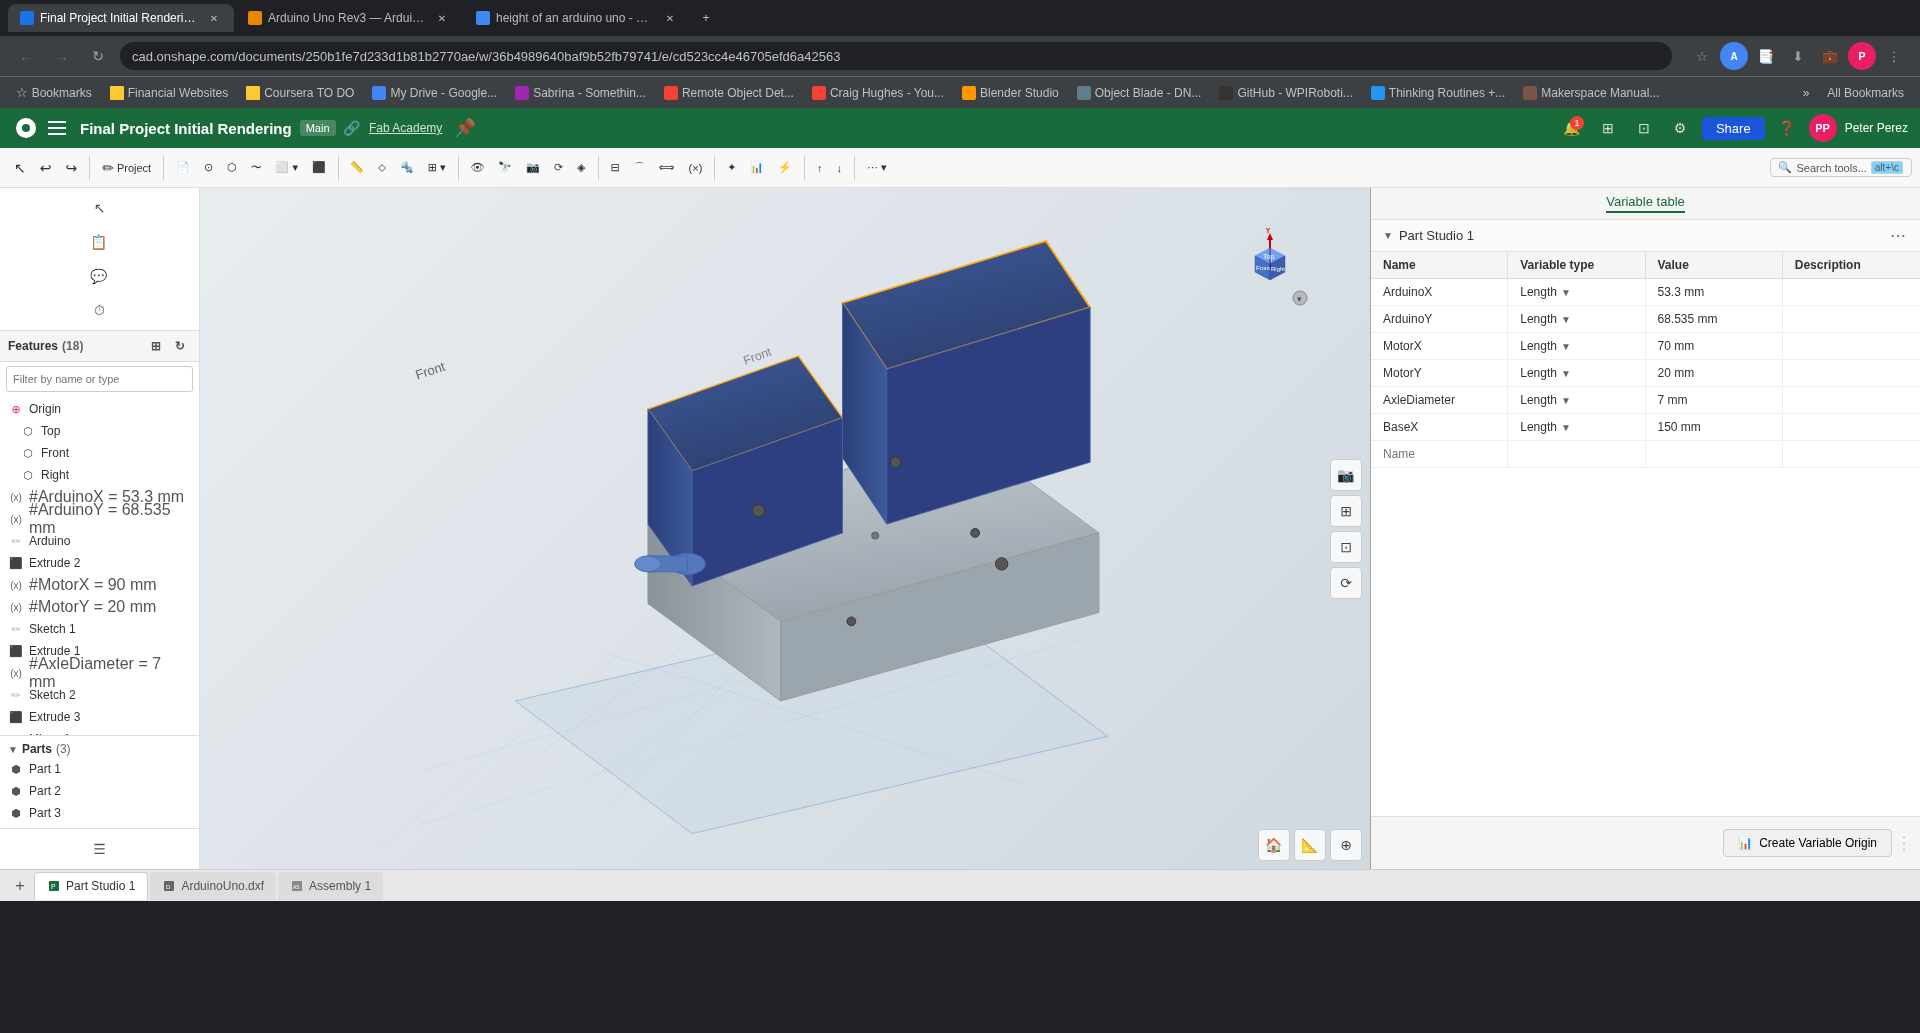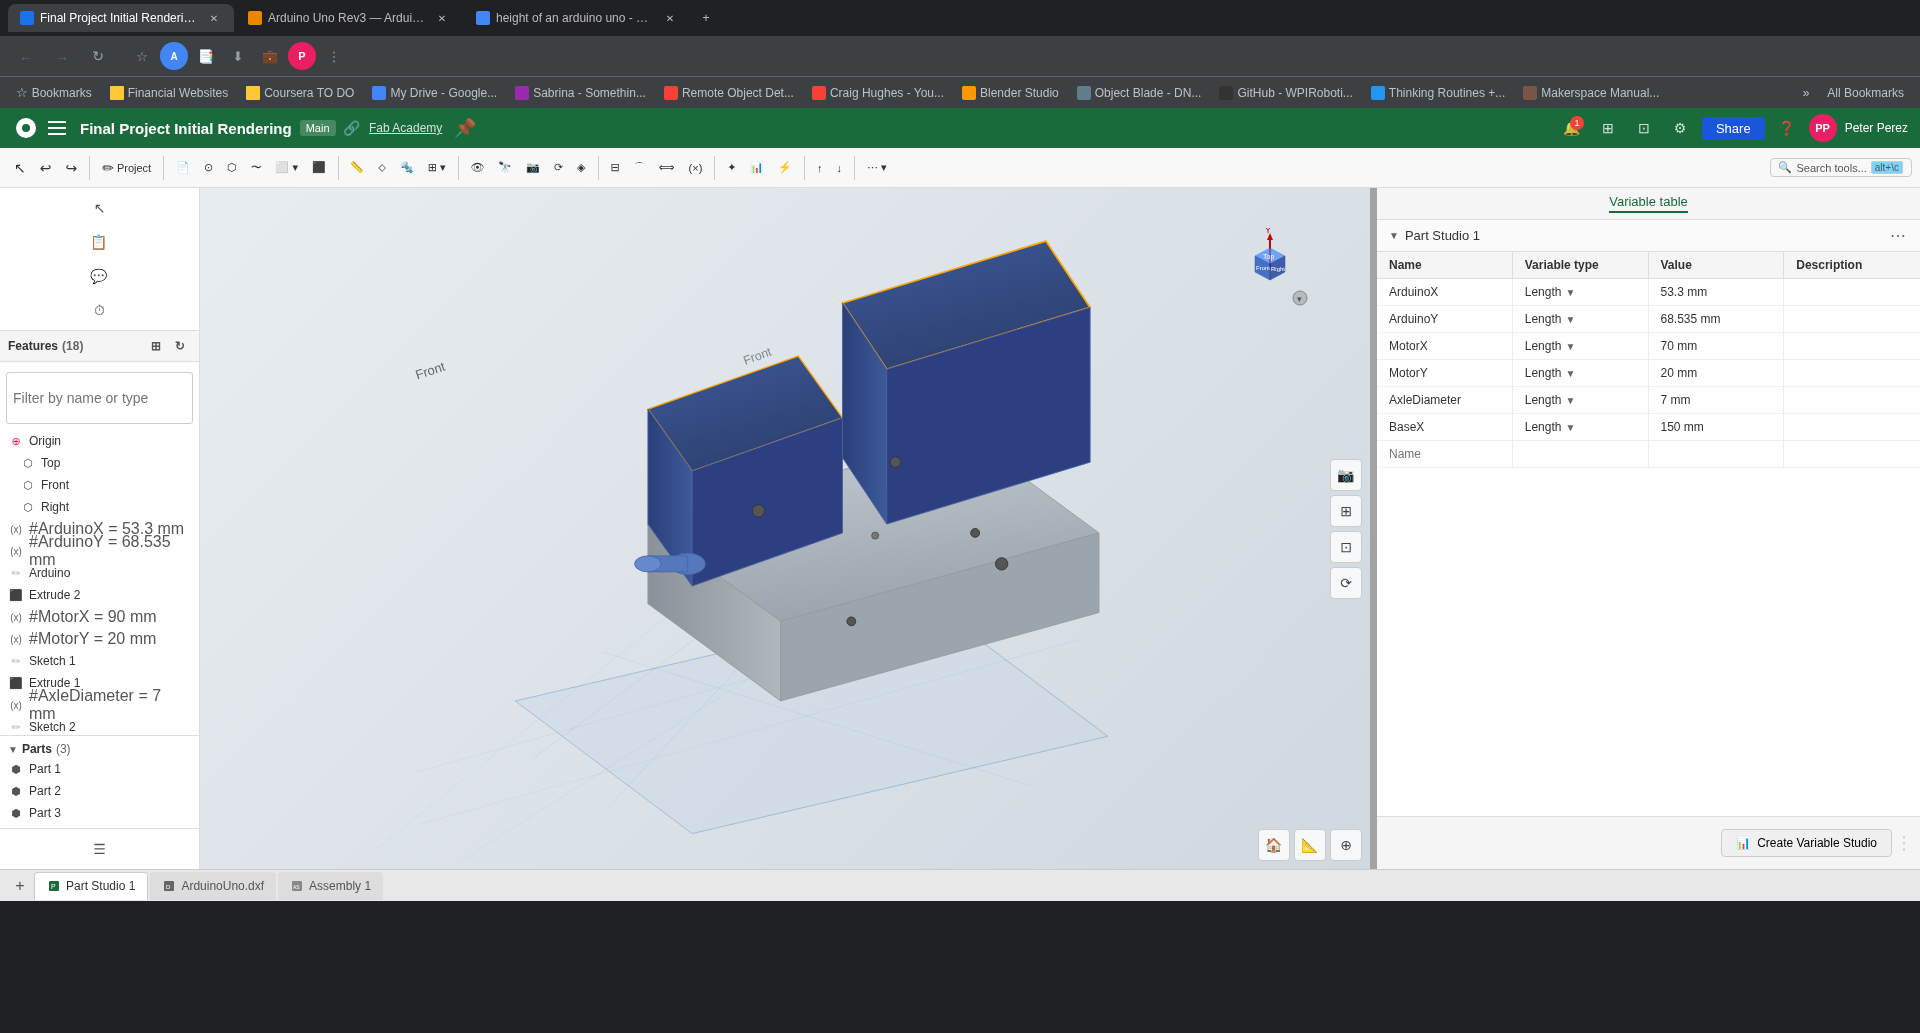--- a/index.html
+++ b/index.html
@@ -97,21 +97,21 @@
     .vp-tool-btn { width: 32px; height: 32px; background: rgba(255,255,255,0.8); border: 1px solid #ccc; border-radius: 4px; display: flex; align-items: center; justify-content: center; cursor: pointer; font-size: 14px; color: #444; }
 
     
     .viewport-bottom-tools { position: absolute; bottom: 8px; right: 8px; display: flex; gap: 4px; }
     .vp-bottom-btn { width: 32px; height: 32px; background: rgba(255,255,255,0.8); border: 1px solid #ccc; border-radius: 4px; display: flex; align-items: center; justify-content: center; cursor: pointer; font-size: 14px; color: #444; }
 
     
     .axis-label { position: absolute; font-size: 13px; color: #666; font-weight: 500; }
 
     
-    .right-panel { width: 550px; display: flex; flex-direction: column; border-left: 7px solid #a3a3a3; background: #fff; flex-shrink: 0; }
+    .right-panel { width: 550px; display: flex; flex-direction: column; border-left: 1px solid #a3a3a3; background: #fff; flex-shrink: 0; }
     .right-panel-header { display: flex; align-items: center; justify-content: center; padding: 6px; border-bottom: 1px solid #ddd; background: #f5f5f5; }
     .panel-tab { font-size: 13px; color: #1a6b3c; cursor: pointer; font-weight: 500; border-bottom: 2px solid #1a6b3c; padding-bottom: 2px; }
 
     .part-studio-section { border-bottom: 1px solid #ddd; }
     .part-studio-header { display: flex; align-items: center; padding: 6px 12px; gap: 6px; cursor: pointer; background: #fafafa; }
     .ps-chevron { font-size: 10px; color: #666; }
     .ps-title { font-size: 13px; font-weight: 500; color: #333; }
     .ps-menu { margin-left: auto; color: #666; cursor: pointer; font-size: 16px; letter-spacing: 2px; }
 
     .var-table { flex: 1; overflow-y: auto; }
@@ -164,20 +164,23 @@
       <span class="tab-text">height of an arduino uno - Go...</span>
       <div class="tab-close">✕</div>
     </div>
     <div class="tab-add">+</div>
   </div>
 
   <div class="address-bar">
     <div class="nav-btn disabled">←</div>
     <div class="nav-btn disabled">→</div>
     <div class="nav-btn">↻</div>
+    <div class="url-bar">
+      <span>cad.onshape.com/documents/250b1fe7d233d1b81b2770ae/w/36b4989640baf9b52fb79741/e/cd523cc4e46705efd6a42563</span>
+    </div>
     <div class="browser-actions">
       <div class="browser-action-btn">☆</div>
       <div class="browser-action-btn" style="background:#4285f4;color:#fff;border-radius:50%;font-size:10px;font-weight:bold;">A</div>
       <div class="browser-action-btn">📑</div>
       <div class="browser-action-btn">⬇</div>
       <div class="browser-action-btn">💼</div>
       <div class="browser-action-btn" style="background:#e91e63;color:#fff;border-radius:50%;font-size:11px;font-weight:bold;">P</div>
       <div class="browser-action-btn">⋮</div>
     </div>
   </div>
@@ -392,21 +395,21 @@
       <div class="features-panel">
         <div class="features-header">
           <span>Features </span>
           <span class="features-count">(18)</span>
           <div class="features-header-icons">
             <div class="features-header-icon">⊞</div>
             <div class="features-header-icon">↻</div>
           </div>
         </div>
         <div class="features-search">
-          <input type="text" style="width: 100%; border: 1px solid rgb(204, 204, 204); border-radius: 3px; padding: 17px 6px; font-size: 14px; color: rgb(102, 102, 102); margin-top: 6px;" placeholder="Filter by name or type">
+          <input type="text" style="width: 100%; border: 1px solid rgb(204, 204, 204); border-radius: 3px; padding: 6px 6px; font-size: 11px; color: rgb(102, 102, 102);" placeholder="Filter by name or type">
         </div>
         <div class="features-list">
 
           <div class="feature-item">
             <div class="feature-icon" style="color:#e91e63;">⊕</div>
             <span class="feature-label">Origin</span>
           </div>
 
           <div class="feature-item feature-indent">
             <div class="feature-icon" style="color:#555;">⬡</div>
@@ -716,21 +719,21 @@
           </div>
           <div class="var-cell"></div>
           <div class="var-cell"></div>
           <div class="var-cell"></div>
         </div>
       </div>
 
       <div class="right-panel-footer">
         <button class="create-var-btn">
           <span>📊</span>
-          <span>Create Variable Studio</span>
+          <span>Create Variable Origin</span>
         </button>
         <div class="right-panel-resize">⋮</div>
       </div>
     </div>
   </div>
 
   <div class="bottom-bar">
     <div class="bottom-add-btn">+</div>
     <div class="bottom-tab active">
       <svg width="14" height="14" viewBox="0 0 14 14">

